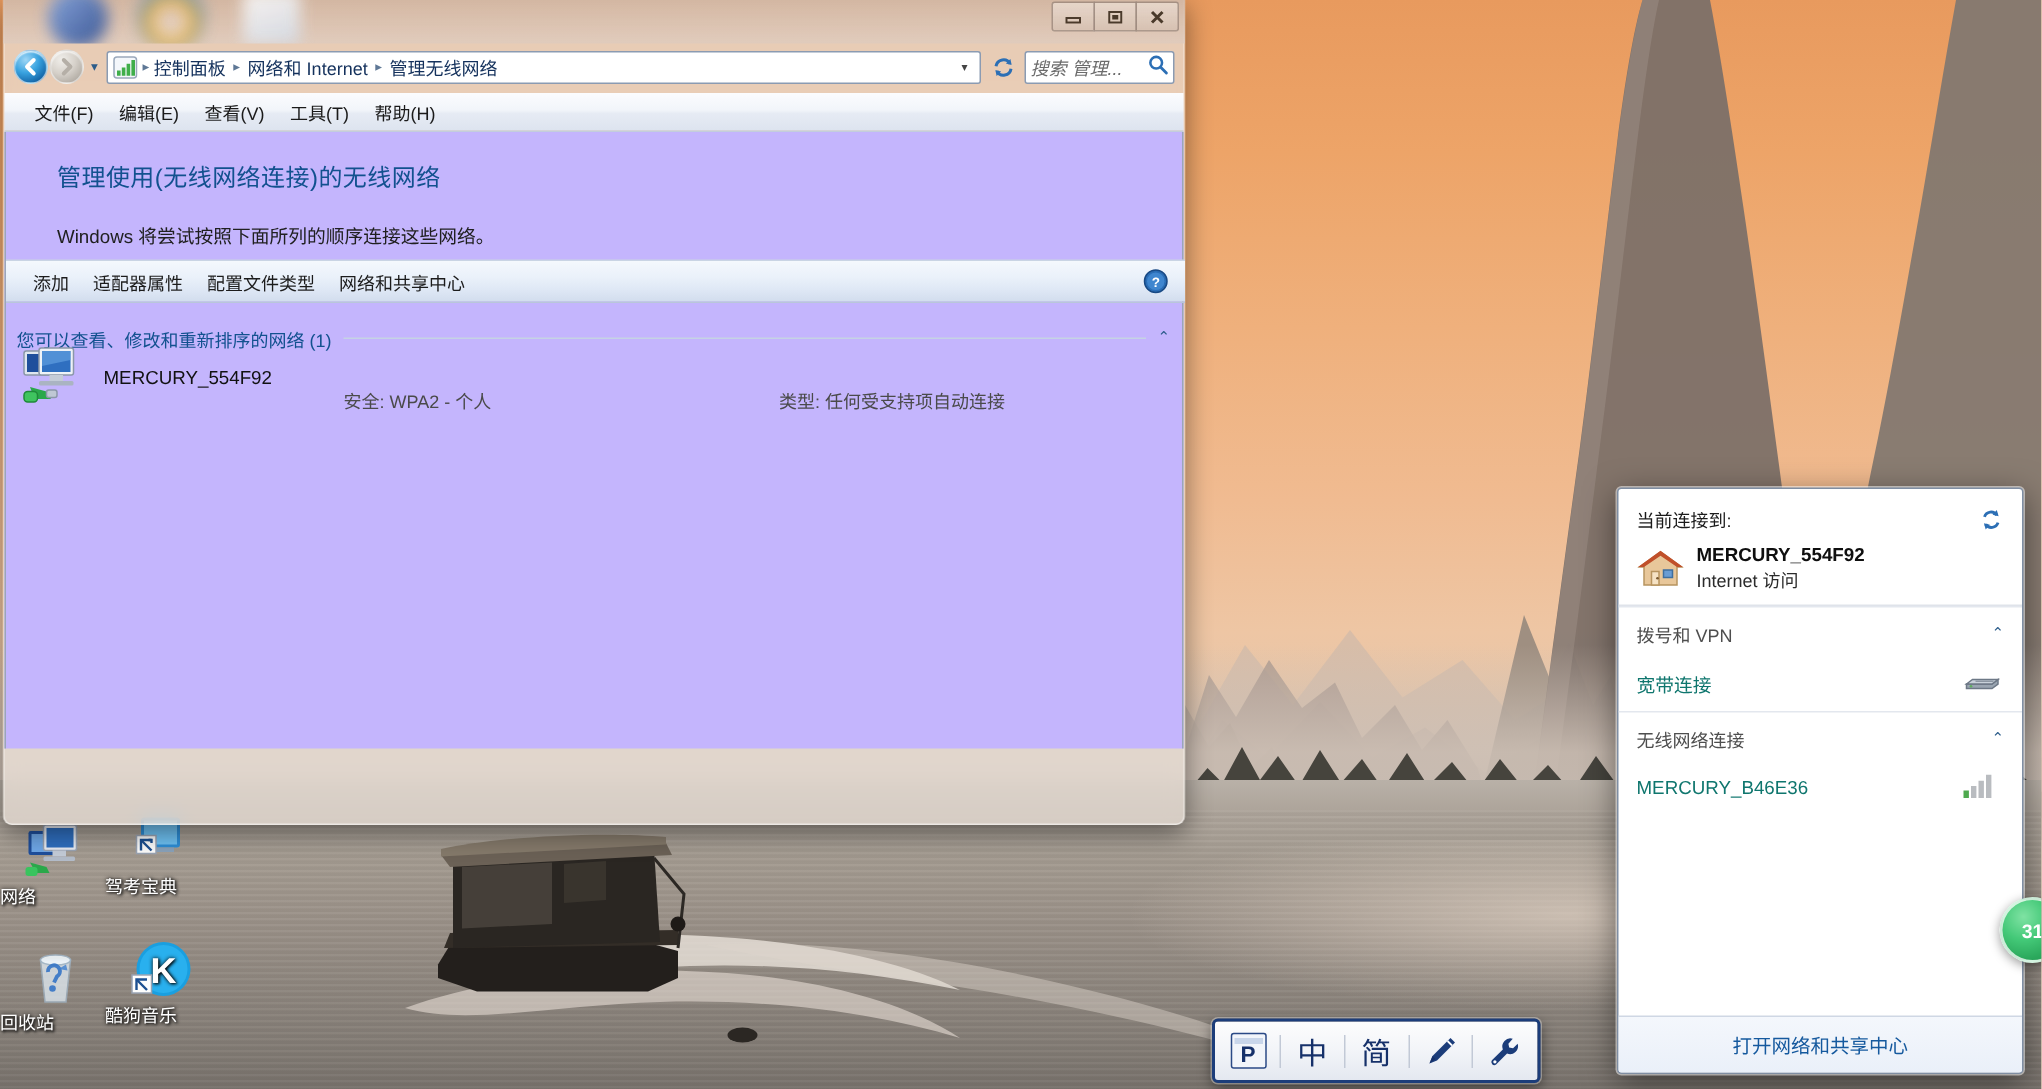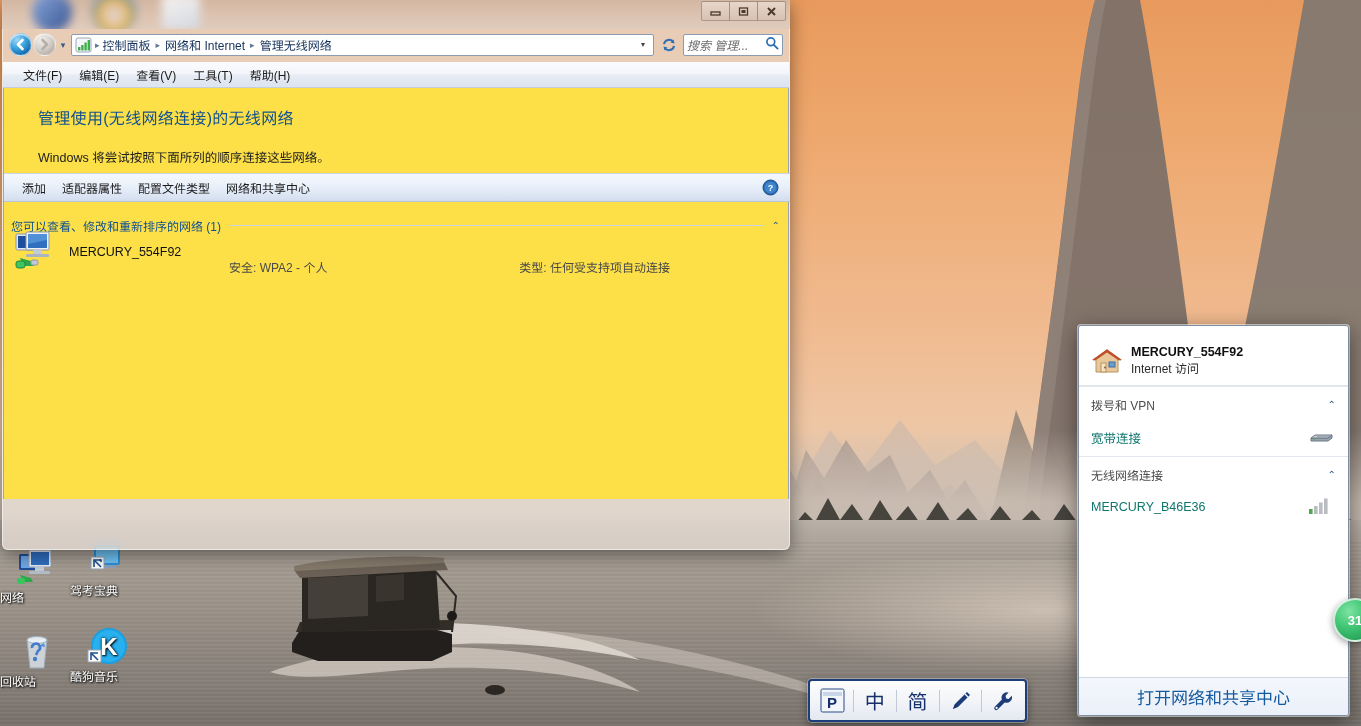--- a/index.html
+++ b/index.html
@@ -156,21 +156,21 @@
     position: absolute; left: 1px; top: 62px; width: 786px; height: 26px;
     background: linear-gradient(to bottom, #fbfcfe 0%, #f2f5fa 45%, #e6ebf4 55%, #dde4ef 100%);
     border-bottom: 1px solid #c3cddd;
     display: flex; align-items: center; padding-left: 12px; gap: 1px;
   }
   .menuitem { padding: 3px 8px; font-size: 12px; color: #1a1a1a; cursor: default; }
 
   
   .client {
     position: absolute; left: 1px; top: 88px; width: 786px; height: 411px;
-    background: #fde047;
+    background: #c4b5fd;
     border-left: 1px solid #9aa6b8;
     border-right: 1px solid #9aa6b8;
   }
   .hdrzone { padding: 17px 0 0 34px; }
   .page-title { color: #12518f; font-size: 16px; font-weight: normal; letter-spacing: .3px; }
   .page-sub { color: #202020; font-size: 12.5px; margin-top: 18px; }
 
   .cmdbar {
     position: absolute; left: 0; top: 85px; width: 786px; height: 29px;
     background: linear-gradient(to bottom, #f4f8fd 0%, #eaf1fa 40%, #dfe8f5 70%, #d2ddee 100%);
@@ -248,21 +248,21 @@
   .fly-item-name { flex: 1 1 auto; font-size: 12.5px; color: #0f766e; }
   .fly-item-icon { width: 28px; height: 20px; position: relative; flex: 0 0 auto; }
 
   .fly-footer {
     flex: 0 0 auto; height: 38px;
     background: linear-gradient(to bottom, #f4f7fc 0%, #eaf0f9 100%);
     border-top: 1px solid #cfd7e4;
     display: flex; align-items: center; justify-content: center;
     cursor: default;
   }
-  .fly-footer-link { font-size: 17px; color: #15599e; }
+  .fly-footer-link { font-size: 13px; color: #15599e; }
 
   
   #imebar {
     position: absolute; left: 808px; top: 679px;
     width: 219px; height: 43px;
     background: linear-gradient(to bottom, #fdfdfd 0%, #f2f4f8 52%, #e4e8f0 100%);
     border: 2px solid #1c3d7a;
     border-radius: 4px;
     box-shadow: 0 0 0 1px rgba(255,255,255,.35), 0 3px 9px rgba(0,0,0,.5);
     display: flex; align-items: center; padding: 0 5px; gap: 4px;
@@ -563,20 +563,31 @@
         </div>
       </div>
     </div>
 
   </div>
 
   <div id="flyout">
     <div class="fly-body">
 
       <div class="fly-top">
+        <div class="fly-top-row">
+          <span class="fly-cur-label">当前连接到:</span>
+          <span class="fly-refresh">
+            <svg width="17" height="17" viewBox="0 0 17 17">
+              <path d="M4,6.6 A4.6,4.6 0 0,1 12.2,5.4" stroke="#2c6fb5" stroke-width="1.9" fill="none"></path>
+              <path d="M13,10.4 A4.6,4.6 0 0,1 4.8,11.6" stroke="#2c6fb5" stroke-width="1.9" fill="none"></path>
+              <path d="M12.2,2 L13.4,6.2 L9.4,5.2 Z" fill="#2c6fb5"></path>
+              <path d="M4.8,15 L3.6,10.8 L7.6,11.8 Z" fill="#2c6fb5"></path>
+            </svg>
+          </span>
+        </div>
         <div class="fly-conn">
           <span class="house-icon">
             <svg width="32" height="28" viewBox="0 0 32 28">
               <path d="M2,13 L16,3 L30,13 L27,13 L27,25 L5,25 L5,13 Z" fill="#e8c79a" stroke="#b7945f"></path>
               <path d="M1,13 L16,2.2 L31,13 L27,13 L16,5.5 L5,13 Z" fill="#c0502a"></path>
               <rect x="10" y="16" width="5" height="9" fill="#f5e2c4" stroke="#b7945f"></rect>
               <rect x="18" y="15" width="6" height="5" fill="#6a9dd4" stroke="#3f6f9f"></rect>
               <circle cx="14" cy="20.5" r="0.9" fill="#7a5a32"></circle>
             </svg>
           </span>

